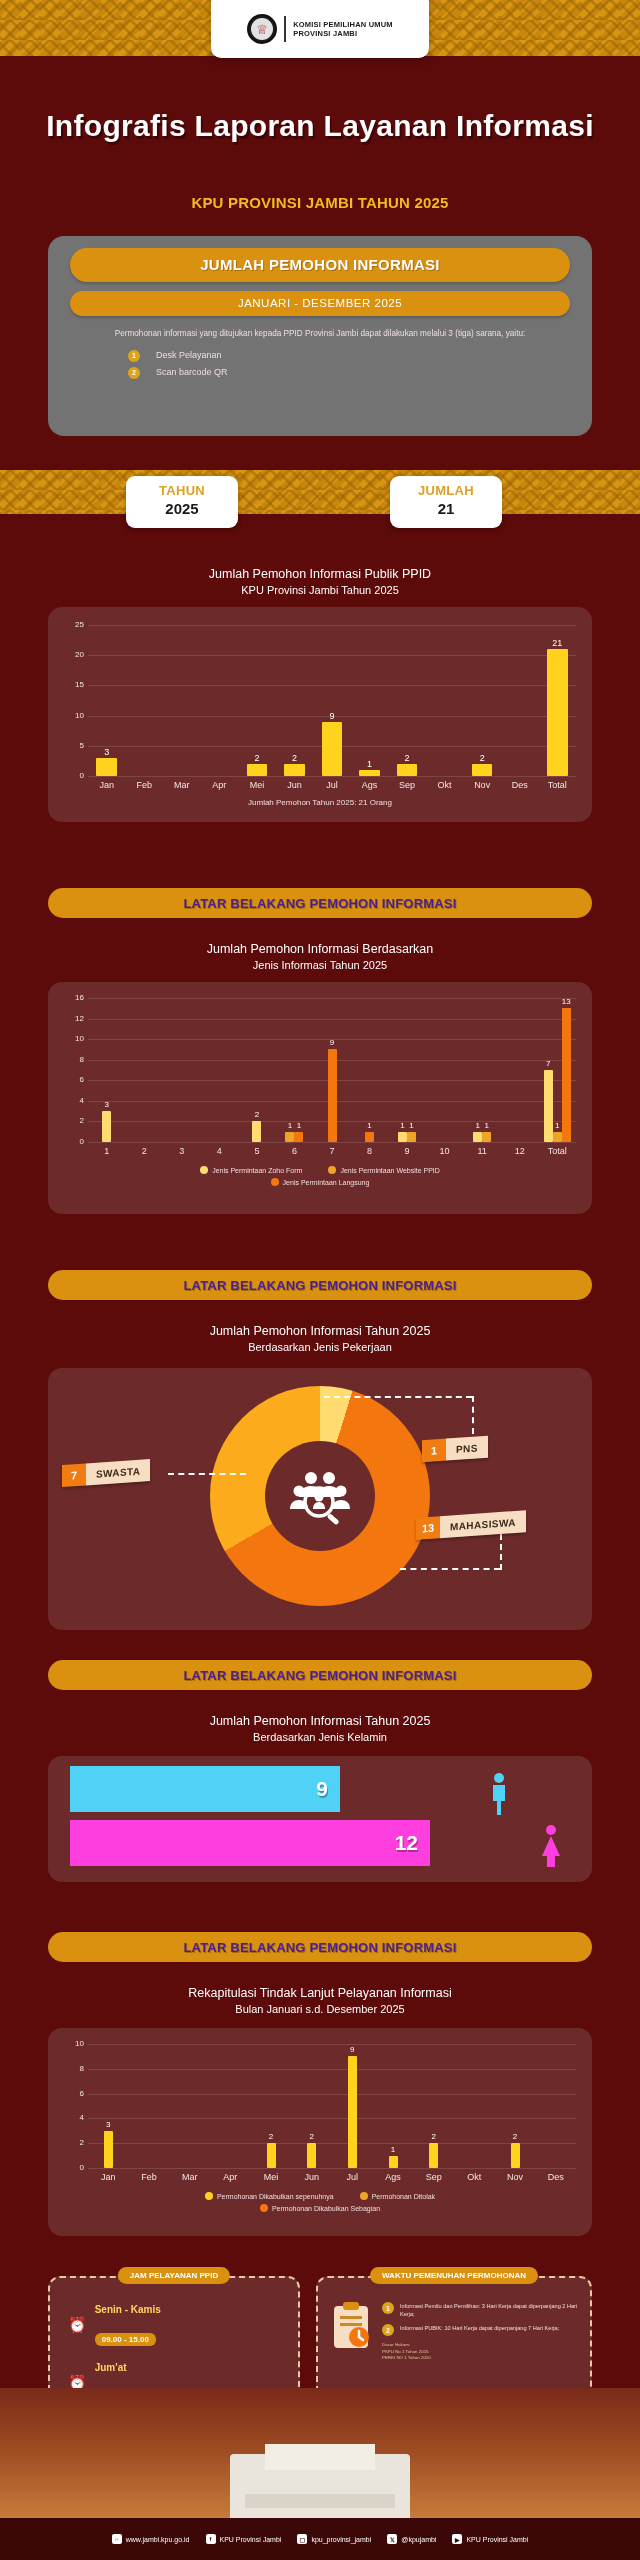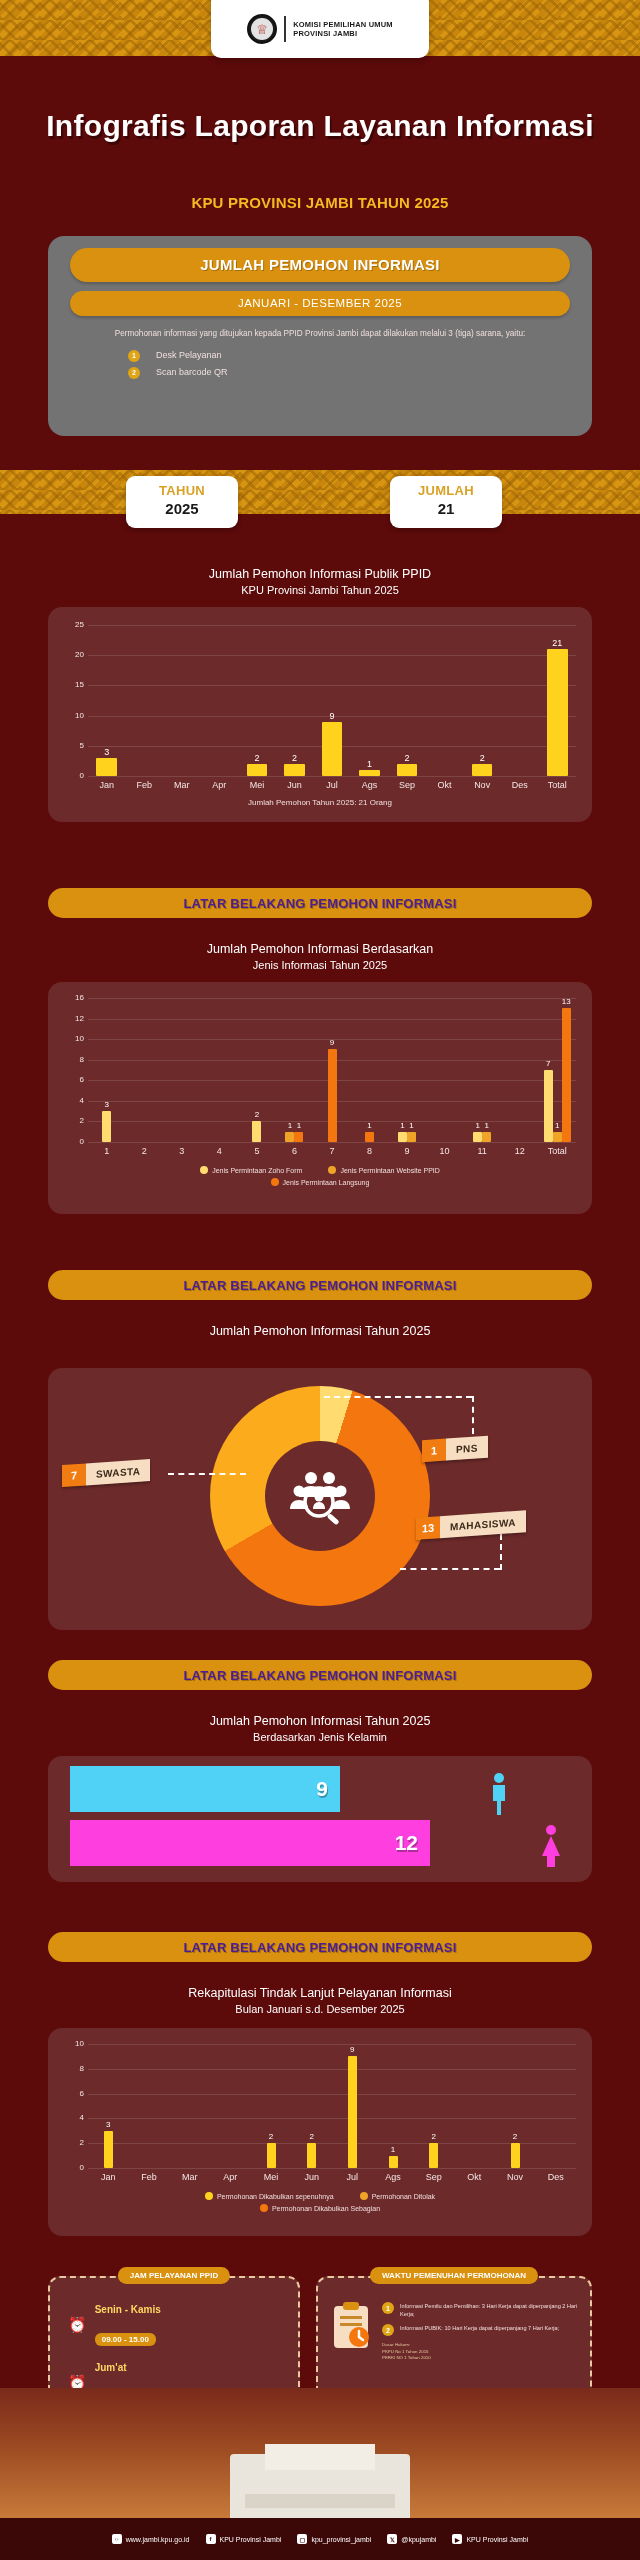--- a/index.html
+++ b/index.html
@@ -372,20 +372,21 @@
           <span class="lg-dot" style="background: rgb(244, 118, 14);"></span>
           <span>Jenis Permintaan Langsung</span>
         </div>
       </div>
     </div>
   </div>
 
 <div class="sec-pill" style="top:1270px">LATAR BELAKANG PEMOHON INFORMASI</div>
 <div class="chart-title" style="top:1322px">
   <span>Jumlah Pemohon Informasi Tahun 2025</span>
+  <span class="l2">Berdasarkan Jenis Pekerjaan</span>
 </div>
 <div class="panel" id="panel3" style="top:1368px;height:262px">
   <div class="donut-wrap" style="top:18px">
     <div class="donut" id="donut" style="background: conic-gradient(rgb(255, 219, 112) 0deg, rgb(255, 219, 112) 17.1429deg, rgb(244, 118, 14) 17.1429deg, rgb(244, 118, 14) 240deg, rgb(251, 171, 27) 240deg, rgb(251, 171, 27) 360deg);">
       <div class="donut-hole">
         <svg width="62" height="58" viewBox="0 0 62 58">
           <circle cx="22" cy="11" r="6" fill="#fff"></circle>
             <circle cx="40" cy="11" r="6" fill="#fff"></circle>
           <path d="M10 30c0-7 5-11 12-11s12 4 12 11z" fill="#fff"></path>
           <path d="M28 30c0-7 5-11 12-11s12 4 12 11z" fill="#fff"></path>

